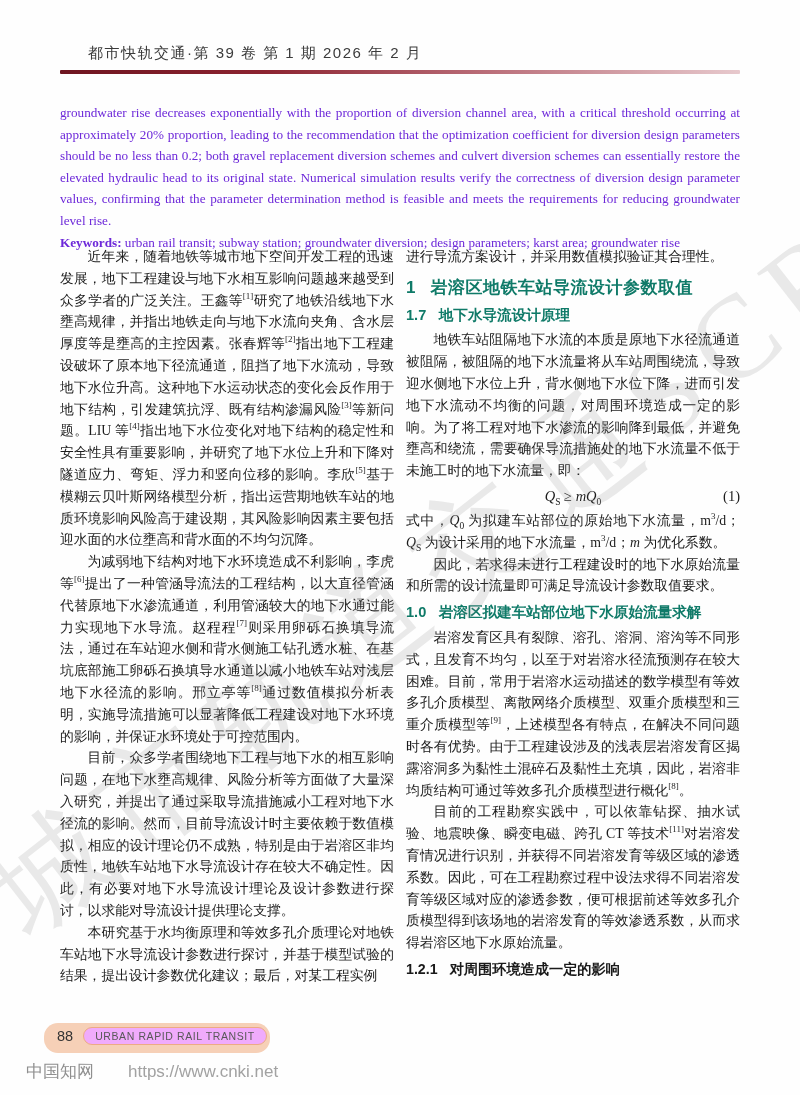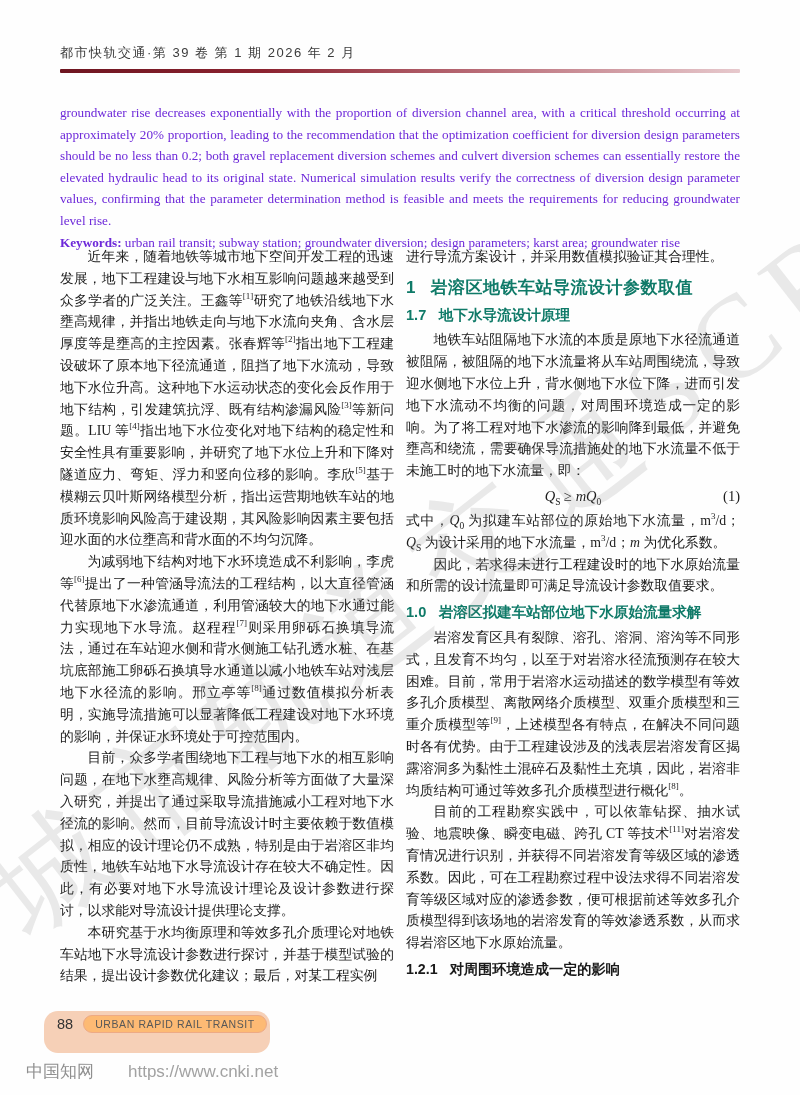--- a/index.html
+++ b/index.html
@@ -18,21 +18,21 @@
     transform:rotate(-38deg);transform-origin:0 0;
     font-family:"Liberation Serif","DejaVu Serif",serif;
     font-size:118px;letter-spacing:16px;white-space:nowrap;
     color:rgba(125,125,125,0.16);
     z-index:3;pointer-events:none;user-select:none;
   }
   
   .header{position:absolute;left:60px;right:60px;top:44px;z-index:1;}
   .journal-line{
     font-family:"Liberation Sans","DejaVu Sans",sans-serif;
-    font-size:13px;color:#3b3b3b;letter-spacing:1.5px;
+    font-size:15px;color:#3b3b3b;letter-spacing:1.5px;margin-left:28px;
   }
   .header-rule{
     margin-top:7px;height:4px;border-radius:1px;
     background:linear-gradient(to right,#6e1520 0%,#8c2330 30%,#b96c77 62%,#e7c9cd 100%);
   }
   
   .abstract{position:absolute;left:60px;right:60px;top:102px;z-index:1;}
   .abstract p{margin:0;font-size:13.2px;line-height:21.6px;text-align:justify;color:#6d28d9;}
   .kw-label{font-weight:bold;}
   
@@ -59,28 +59,28 @@
     font-family:"Liberation Sans","DejaVu Sans",sans-serif;
   }
   .sec-num{margin-right:.85em;}
   
   .equation{position:relative;margin:3px 0;text-align:center;font-size:14.5px;line-height:22px;}
   .eq-num{position:absolute;right:0;top:0;}
   
   .footer-badge{
     position:absolute;left:44px;bottom:42px;z-index:2;
     height:26px;display:flex;align-items:center;
-    background:#f6d0b7;border-radius:14px;padding:0 3px 16px 13px;
+    background:#f6d0b7;border-radius:14px;padding:0 3px 4px 13px;
   }
   .page-num{
     font-family:"Liberation Sans","DejaVu Sans",sans-serif;
     font-size:14.5px;color:#333;margin-right:10px;
   }
   .journal-pill{
-    background:#fdba74;border:1px solid #edaa85;border-radius:11px;
+    background:#f0abfc;border:1px solid #edaa85;border-radius:11px;
     padding:2px 11px;
     font-family:"Liberation Sans","DejaVu Sans",sans-serif;
     font-size:10.5px;color:#585858;letter-spacing:.6px;white-space:nowrap;
   }
   .cnki-line{
     position:absolute;left:26px;bottom:12px;z-index:2;
     display:flex;gap:34px;align-items:baseline;
     font-family:"Liberation Sans","DejaVu Sans",sans-serif;
     font-size:17px;color:#8f8f8f;
   }

